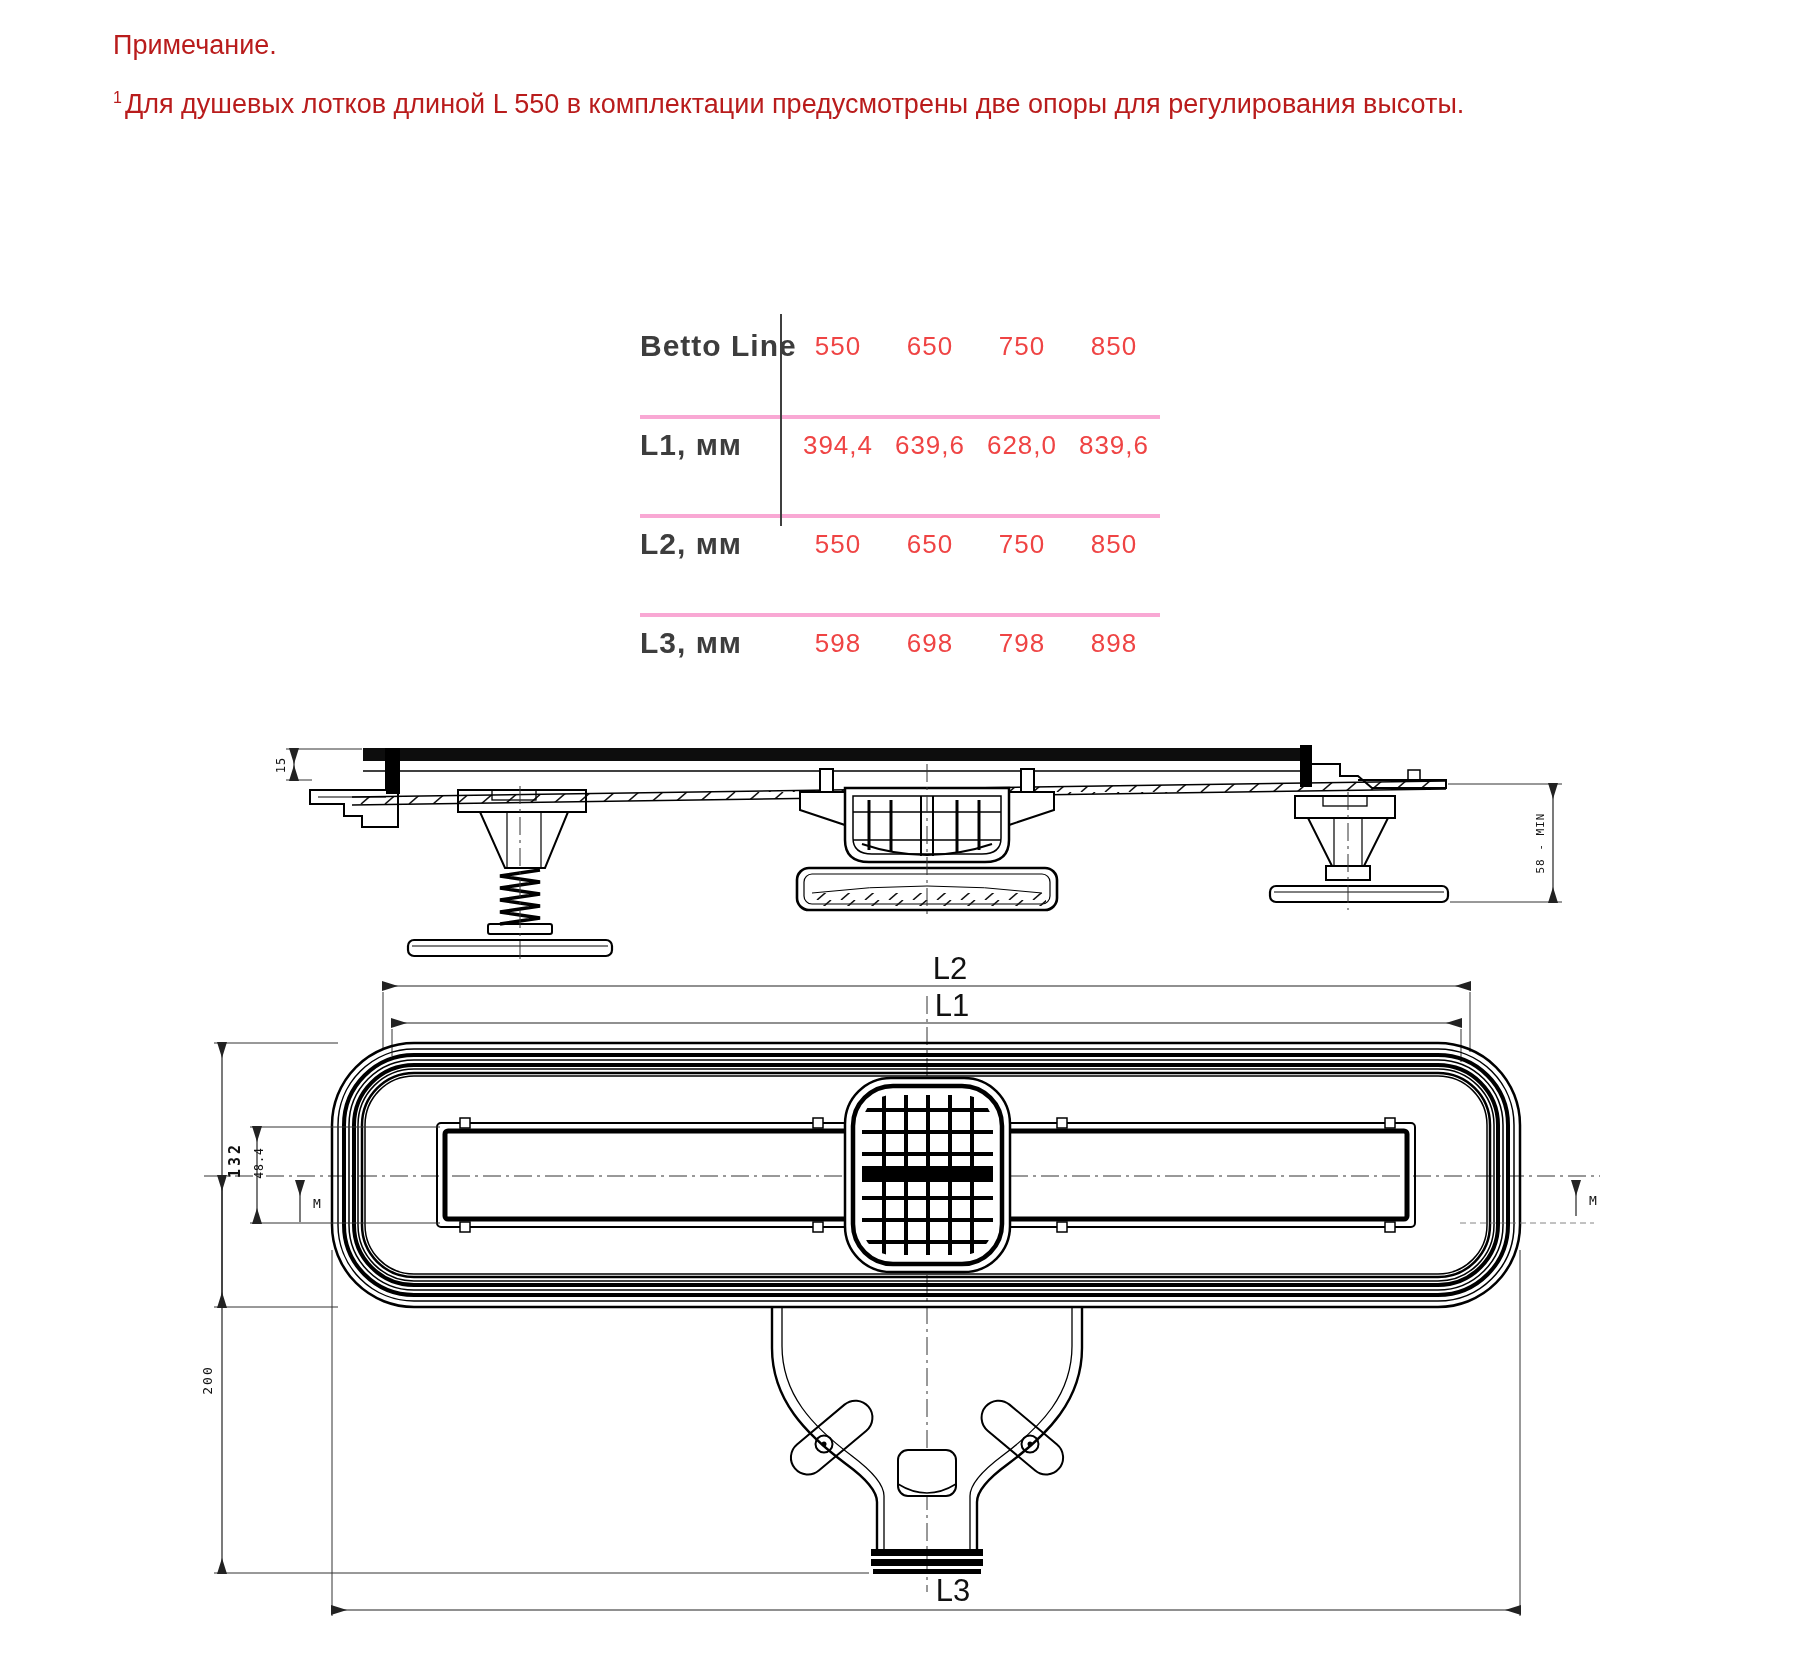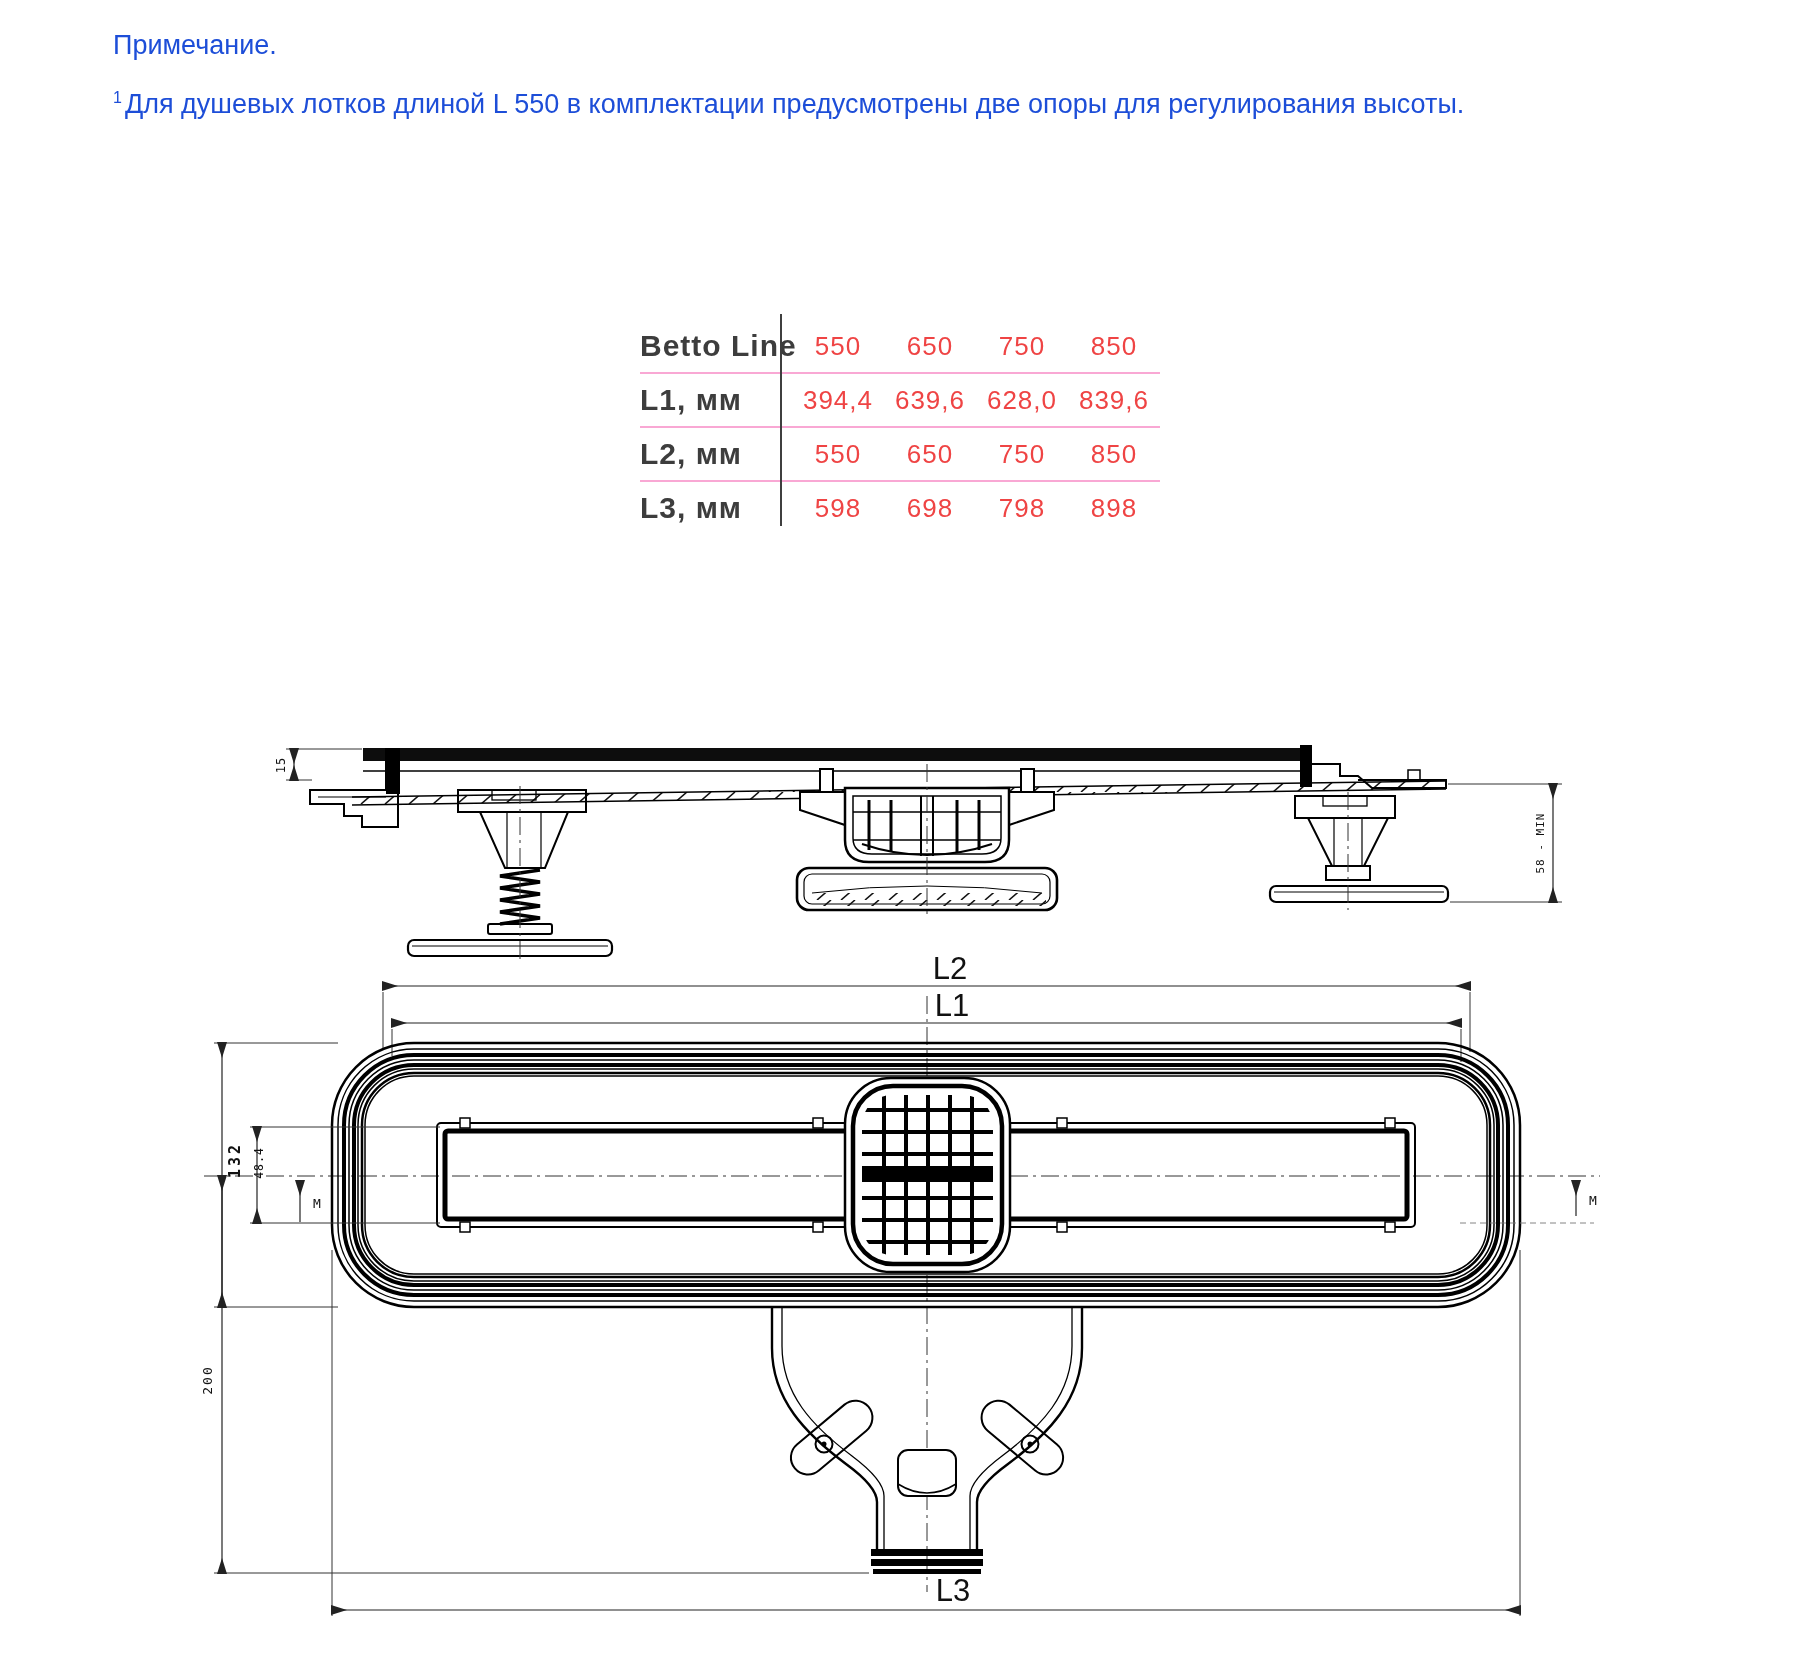--- a/index.html
+++ b/index.html
@@ -1,26 +1,26 @@
 <!DOCTYPE html>
 <html><head>
 <meta charset="utf-8">
 <style>
   html,body{margin:0;padding:0;background:#ffffff;}
   #page{position:relative;width:1800px;height:1677px;background:#fff;overflow:hidden;
         font-family:"Liberation Sans",sans-serif;color:#1a1a1a;}
   
-  .note{position:absolute;left:113px;top:30px;width:1560px;font-size:27px;color:#1d4ed8;}
+  .note{position:absolute;left:113px;top:30px;width:1560px;font-size:27px;color:#b91c1c;}
   .note .title{margin-bottom:20px;}
   .note .fline{line-height:33px;}
   .note sup{font-size:16px;vertical-align:super;margin-right:3px;}
   
   .spec-table{position:absolute;left:640px;top:320px;}
   .t-row{display:flex;height:52px;align-items:center;}
-  .t-row.bordered{border-top:2px solid #f9a8d4;}
+  .t-row.bordered{border-top:4px solid #f9a8d4;margin-top:43px;}
   .t-label{width:152px;box-sizing:border-box;padding-right:26px;text-align:left;
            font-size:30px;font-weight:bold;color:#3d3d3d;letter-spacing:1px;white-space:nowrap;}
   .t-vals{display:flex;}
   .t-val{width:92px;text-align:center;font-size:26px;color:#ef4444;letter-spacing:1px;}
   .t-sep{position:absolute;left:140px;top:-6px;width:2px;height:212px;background:#3f3f3f;}
   
   svg{position:absolute;overflow:visible;}
   .ln{stroke:#000;fill:none;}
   .dim{stroke:#222;stroke-width:1.2;fill:none;}
   .ext{stroke:#333;stroke-width:1;fill:none;}

